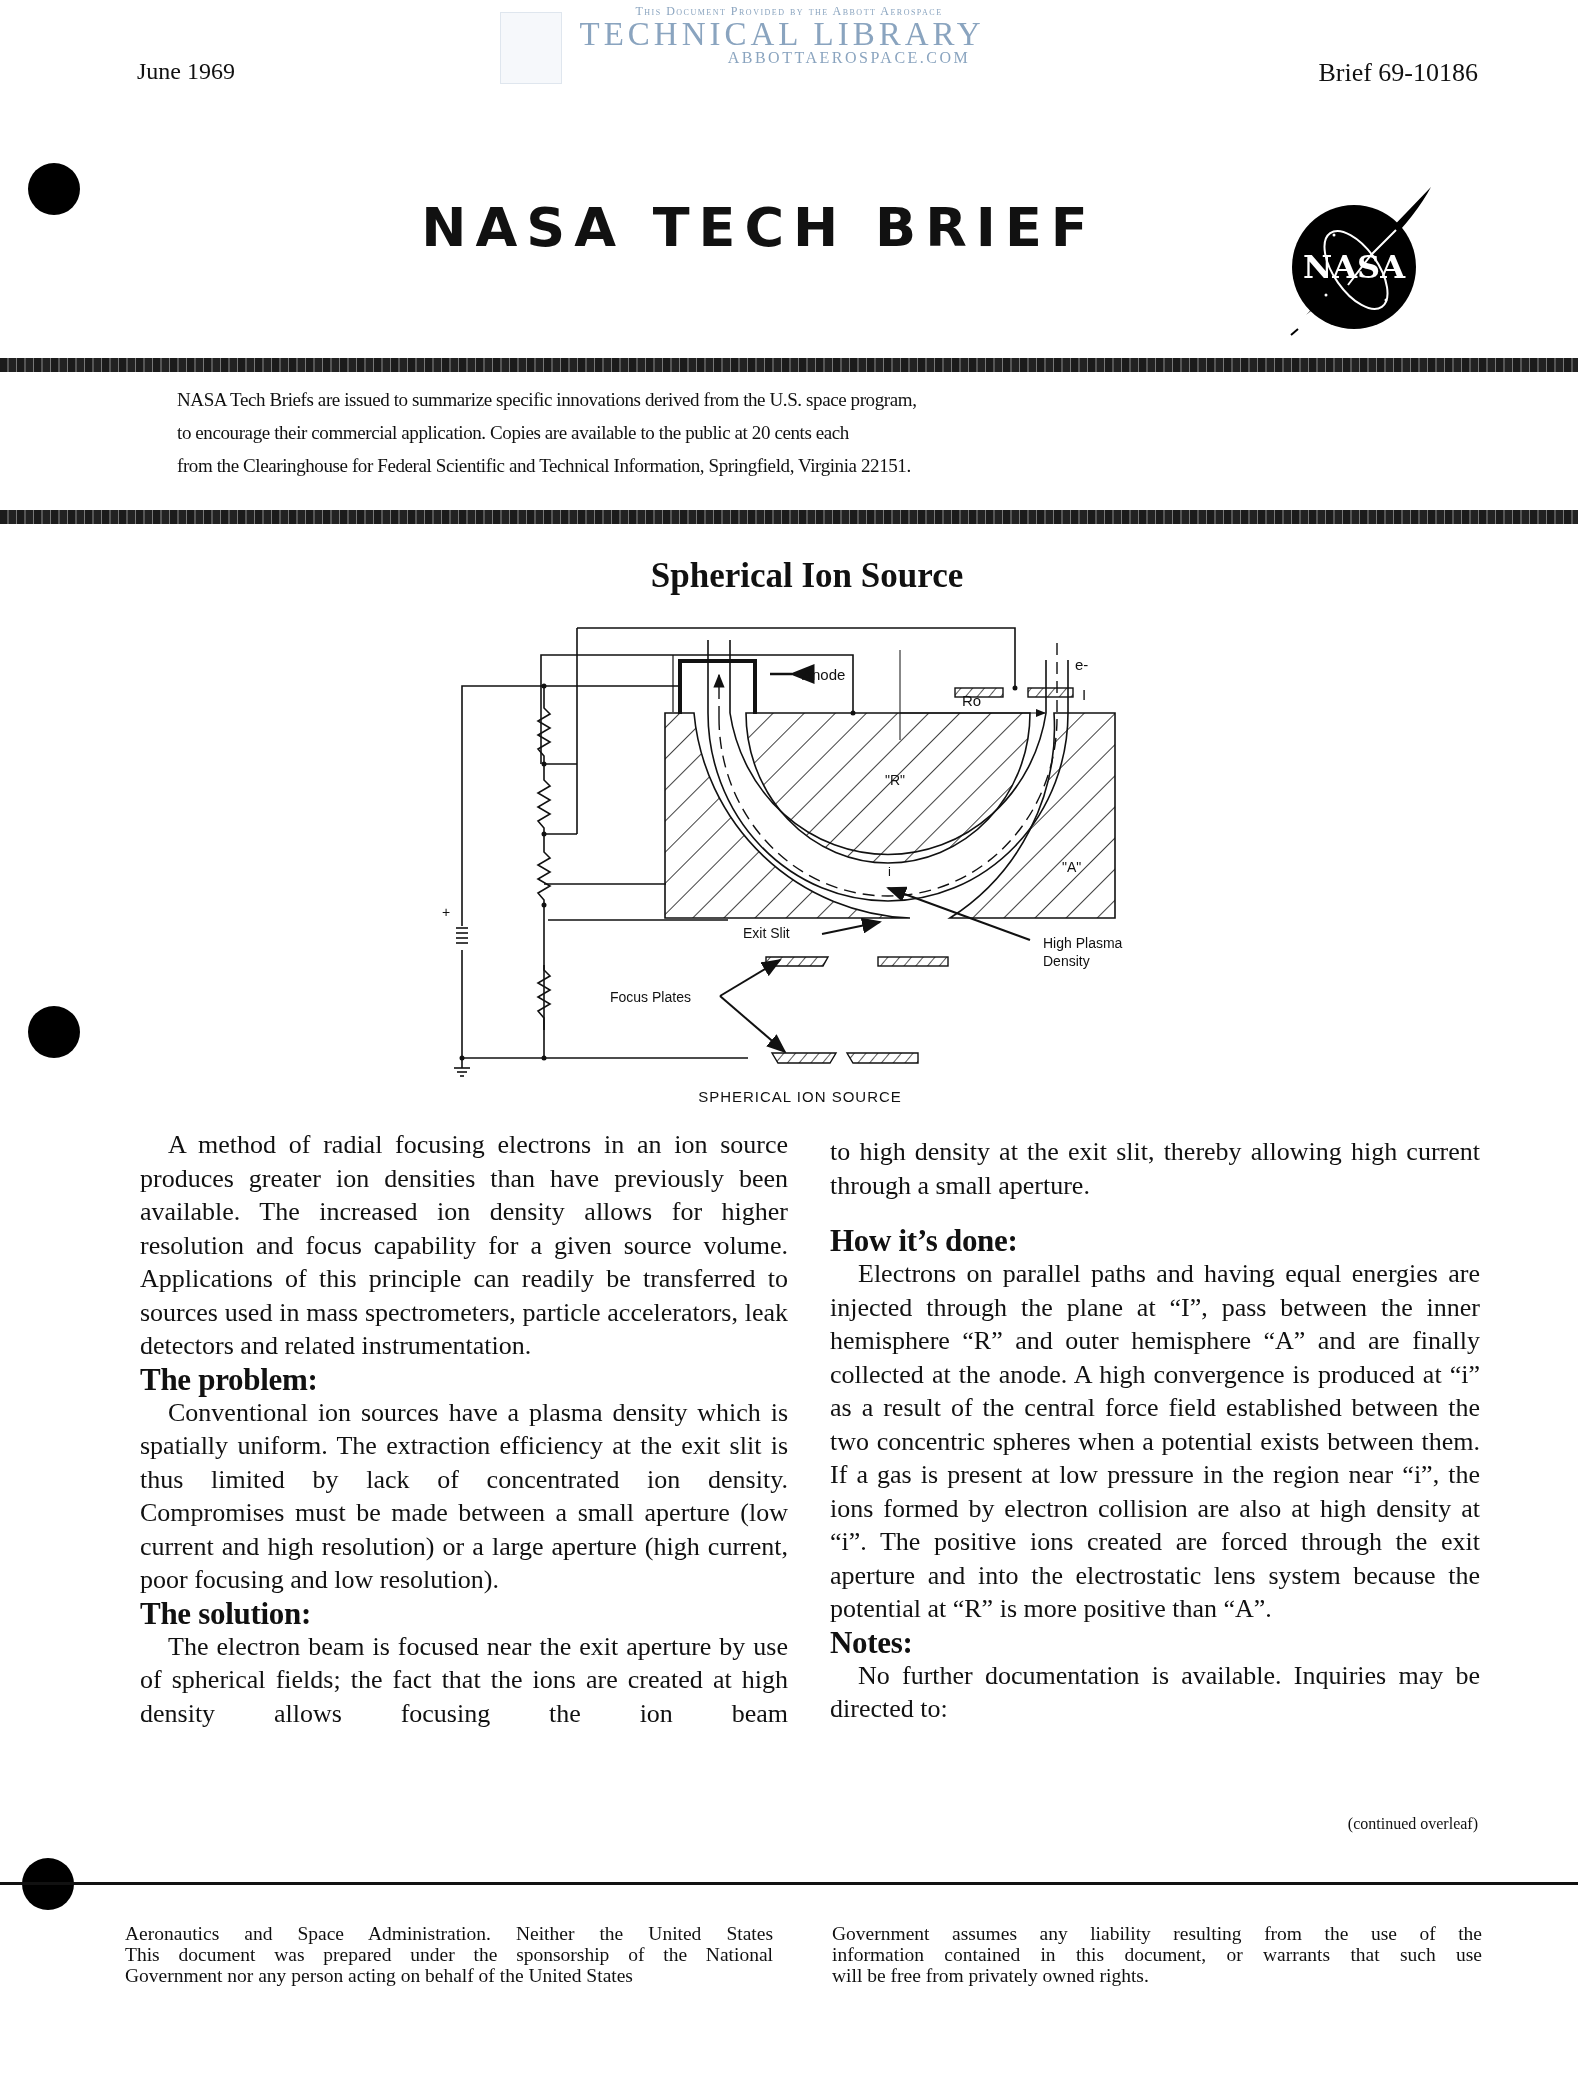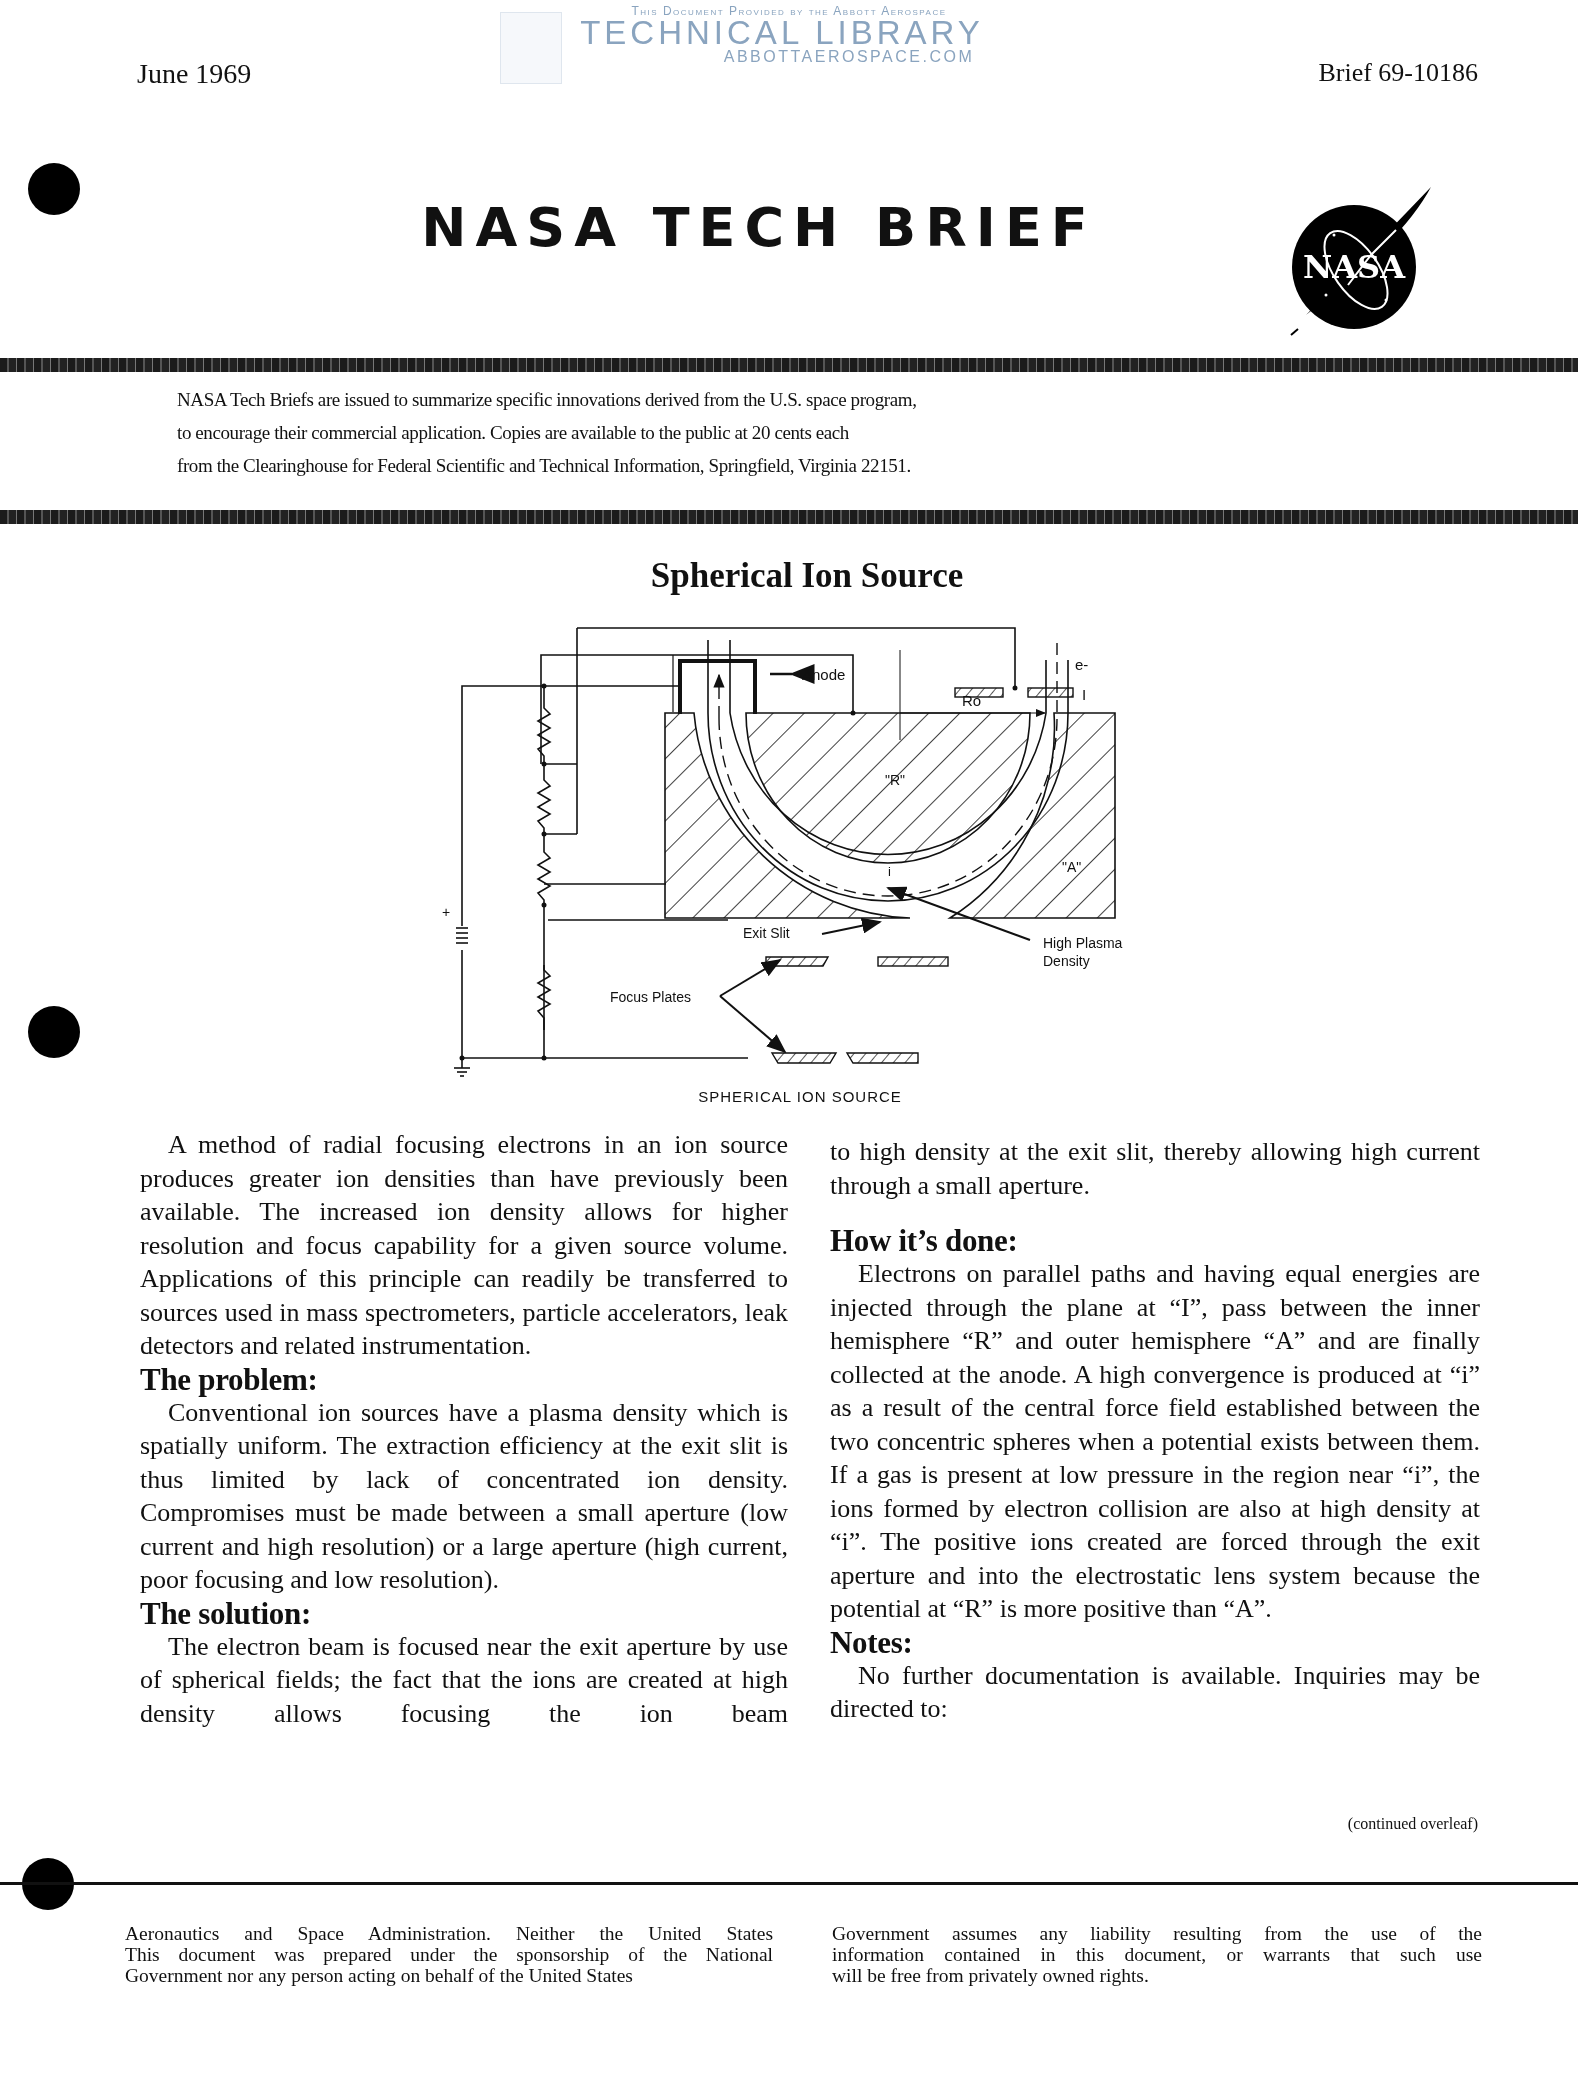--- a/index.html
+++ b/index.html
@@ -1,23 +1,23 @@
 <!DOCTYPE html>
 <html><head>
 <meta charset="utf-8">
 <style>
   html, body { margin: 0; padding: 0; background: #ffffff; }
   body { width: 1578px; height: 2084px; position: relative; overflow: hidden; color: #111; font-family: "Liberation Serif", serif; }
   .abs { position: absolute; }
-  .watermark { left: 0; top: 4px; width: 1578px; text-align: center; color: #8aa4bf; font-family: Liberation Sans, sans-serif; }
+  .watermark { left: 0; top: 4px; width: 1578px; text-align: center; color: #8aa4bf; font-family: Liberation Serif, serif; }
   .wm-top { font-size: 12px; letter-spacing: 1.5px; font-variant: small-caps; }
   .wm-main { font-size: 33px; letter-spacing: 4px; line-height: 30px; margin-left: -14px; }
   .wm-url { font-size: 16px; letter-spacing: 2.5px; margin-left: 120px; }
   .wm-box { left: 500px; top: 12px; width: 60px; height: 70px; border: 1px solid #dfe6ee; background: #f6f8fb; }
-  .date { left: 137px; top: 58px; font-size: 28px; }
+  .date { left: 137px; top: 58px; font-size: 24px; }
   .brief { right: 100px; top: 58px; font-size: 26px; }
   .title { left: 0; width: 1578px; top: 196px; text-align: center; font-family: "DejaVu Sans", sans-serif; font-weight: bold; font-size: 54px; letter-spacing: 9px; margin-left: -30px; }
   .logo { left: 1276px; top: 175px; width: 170px; height: 170px; }
   .rule { left: 0; width: 1578px; height: 14px; background: repeating-linear-gradient(90deg, #1b1b1b 0 7px, #555 7px 9px, #222 9px 16px, #777 16px 17px); }
   .rule.r1 { top: 358px; }
   .rule.r2 { top: 510px; left: 0; }
   .intro { left: 177px; top: 383px; width: 1240px; font-size: 19px; line-height: 33px; text-align: justify; font-stretch: condensed; letter-spacing: -0.4px; }
   .intro div { white-space: nowrap; }
   .subject { left: 0; width: 1578px; top: 556px; text-align: center; font-size: 35px; font-weight: bold; margin-left: 18px; }
   .diagram { left: 430px; top: 620px; width: 740px; height: 490px; }

